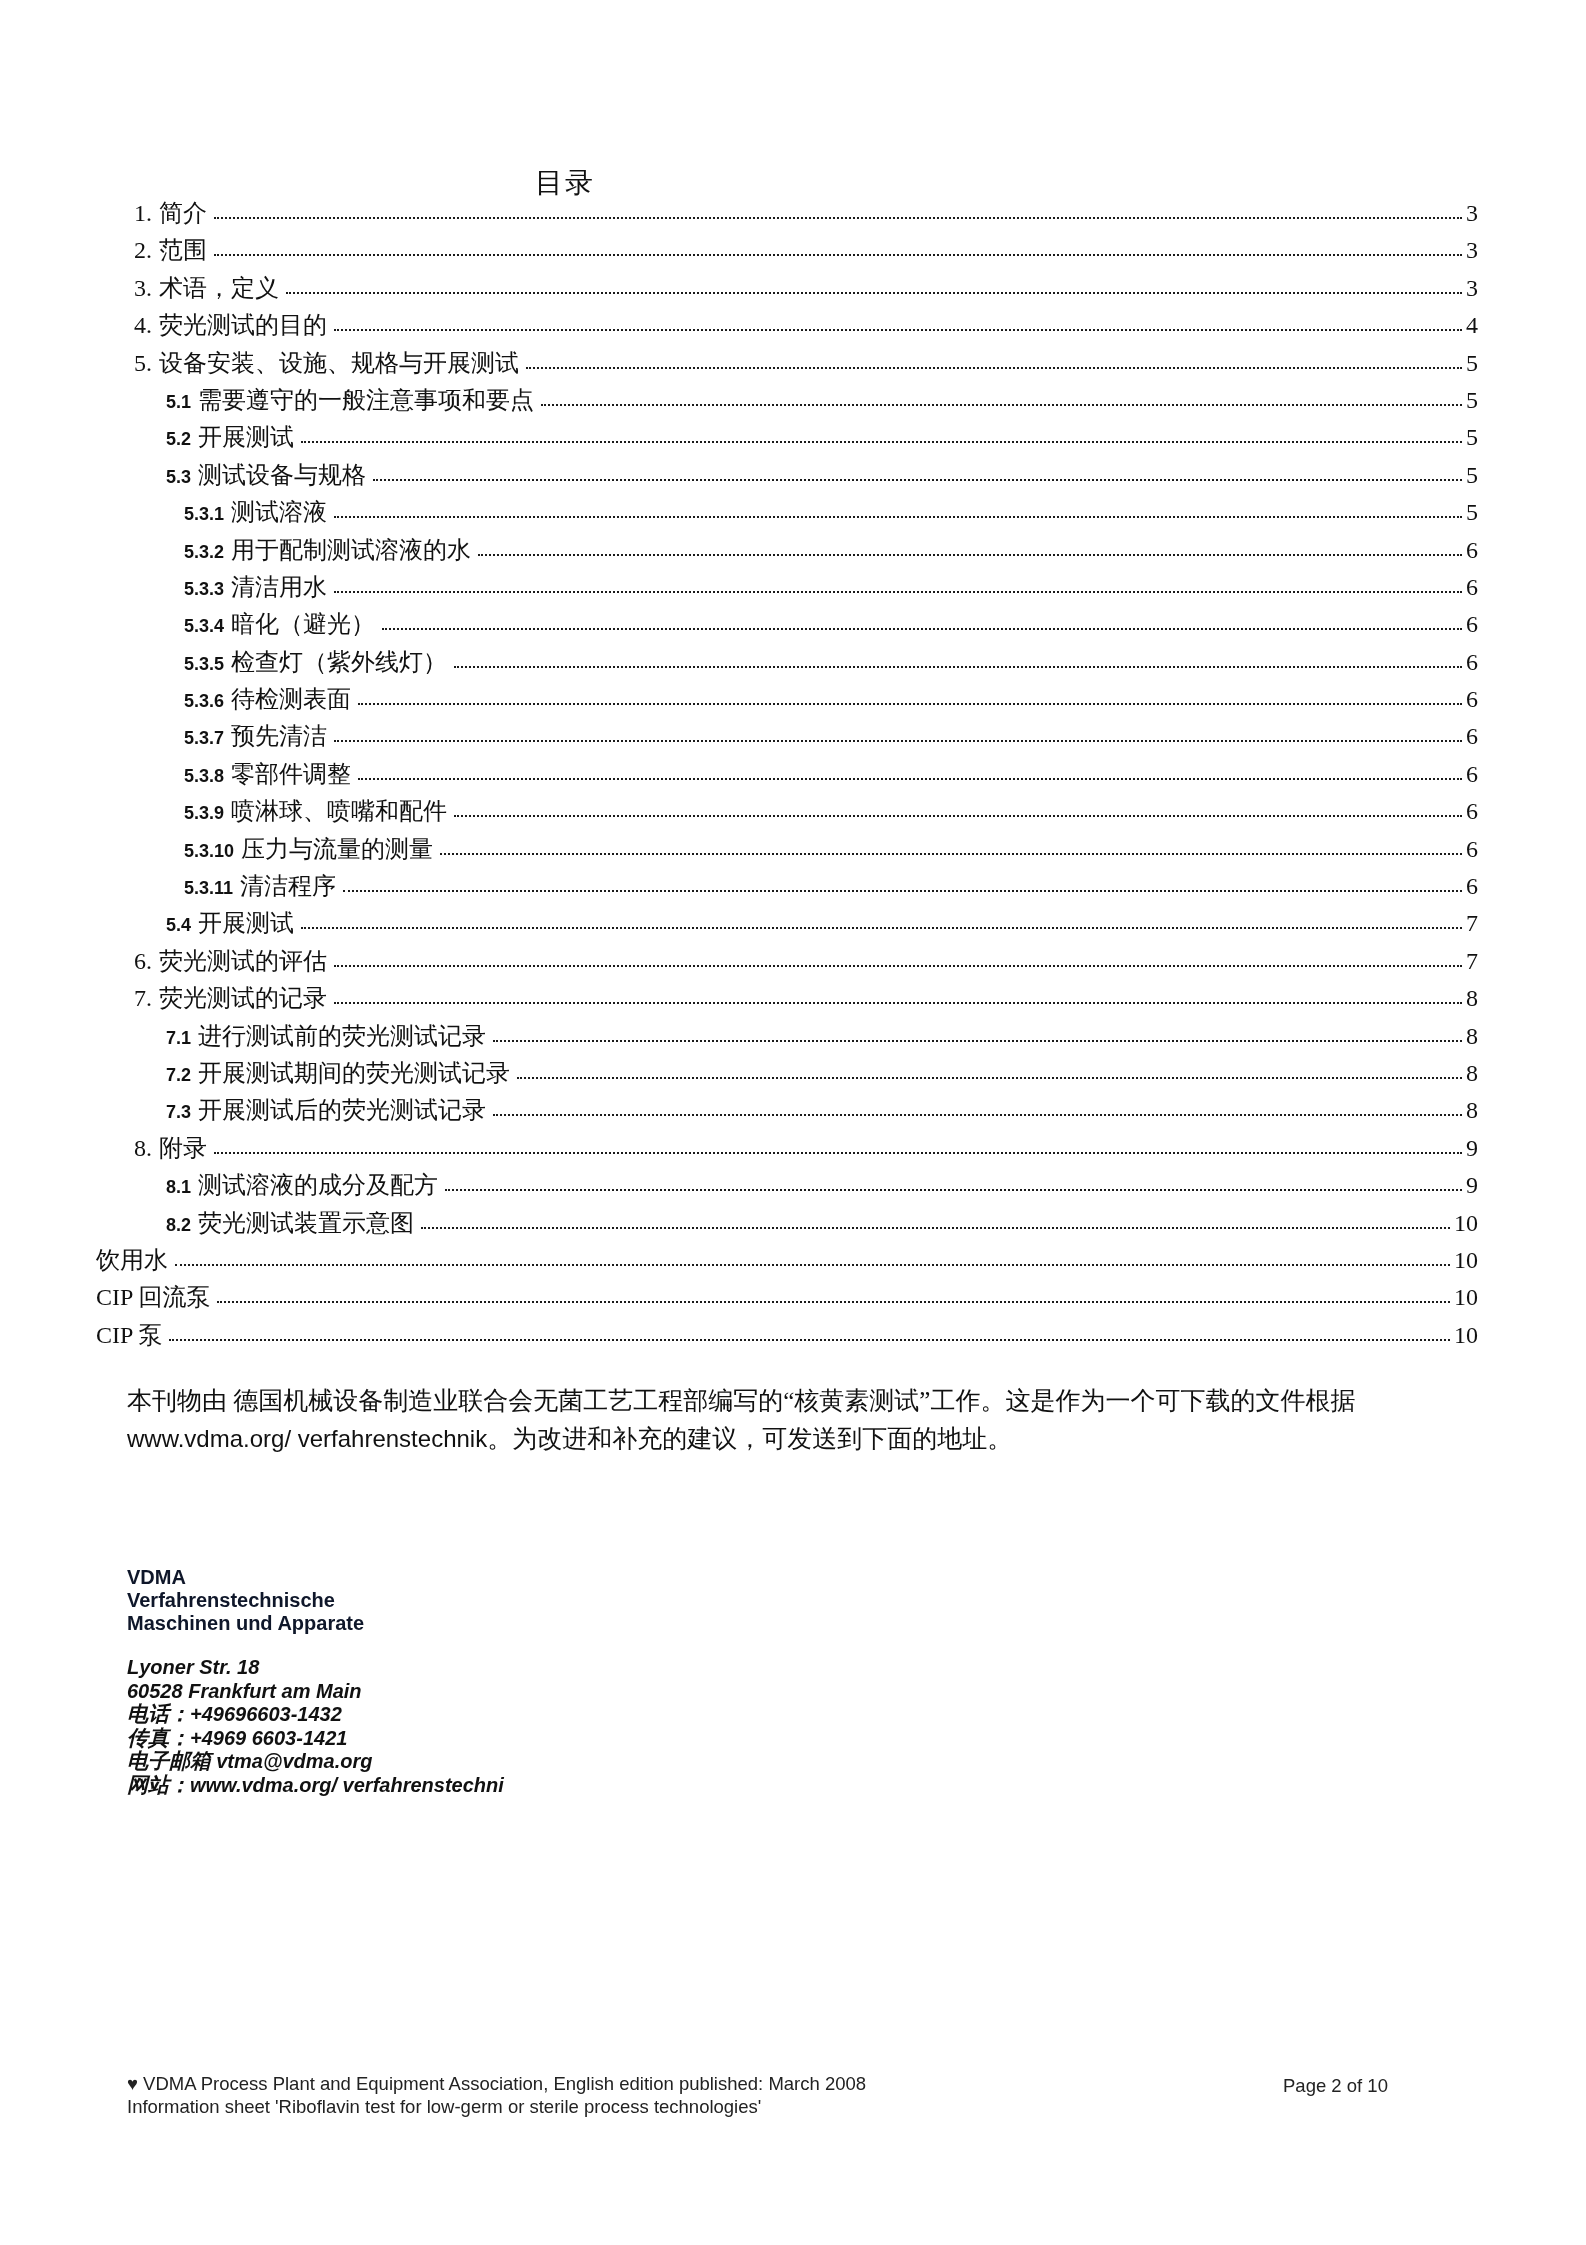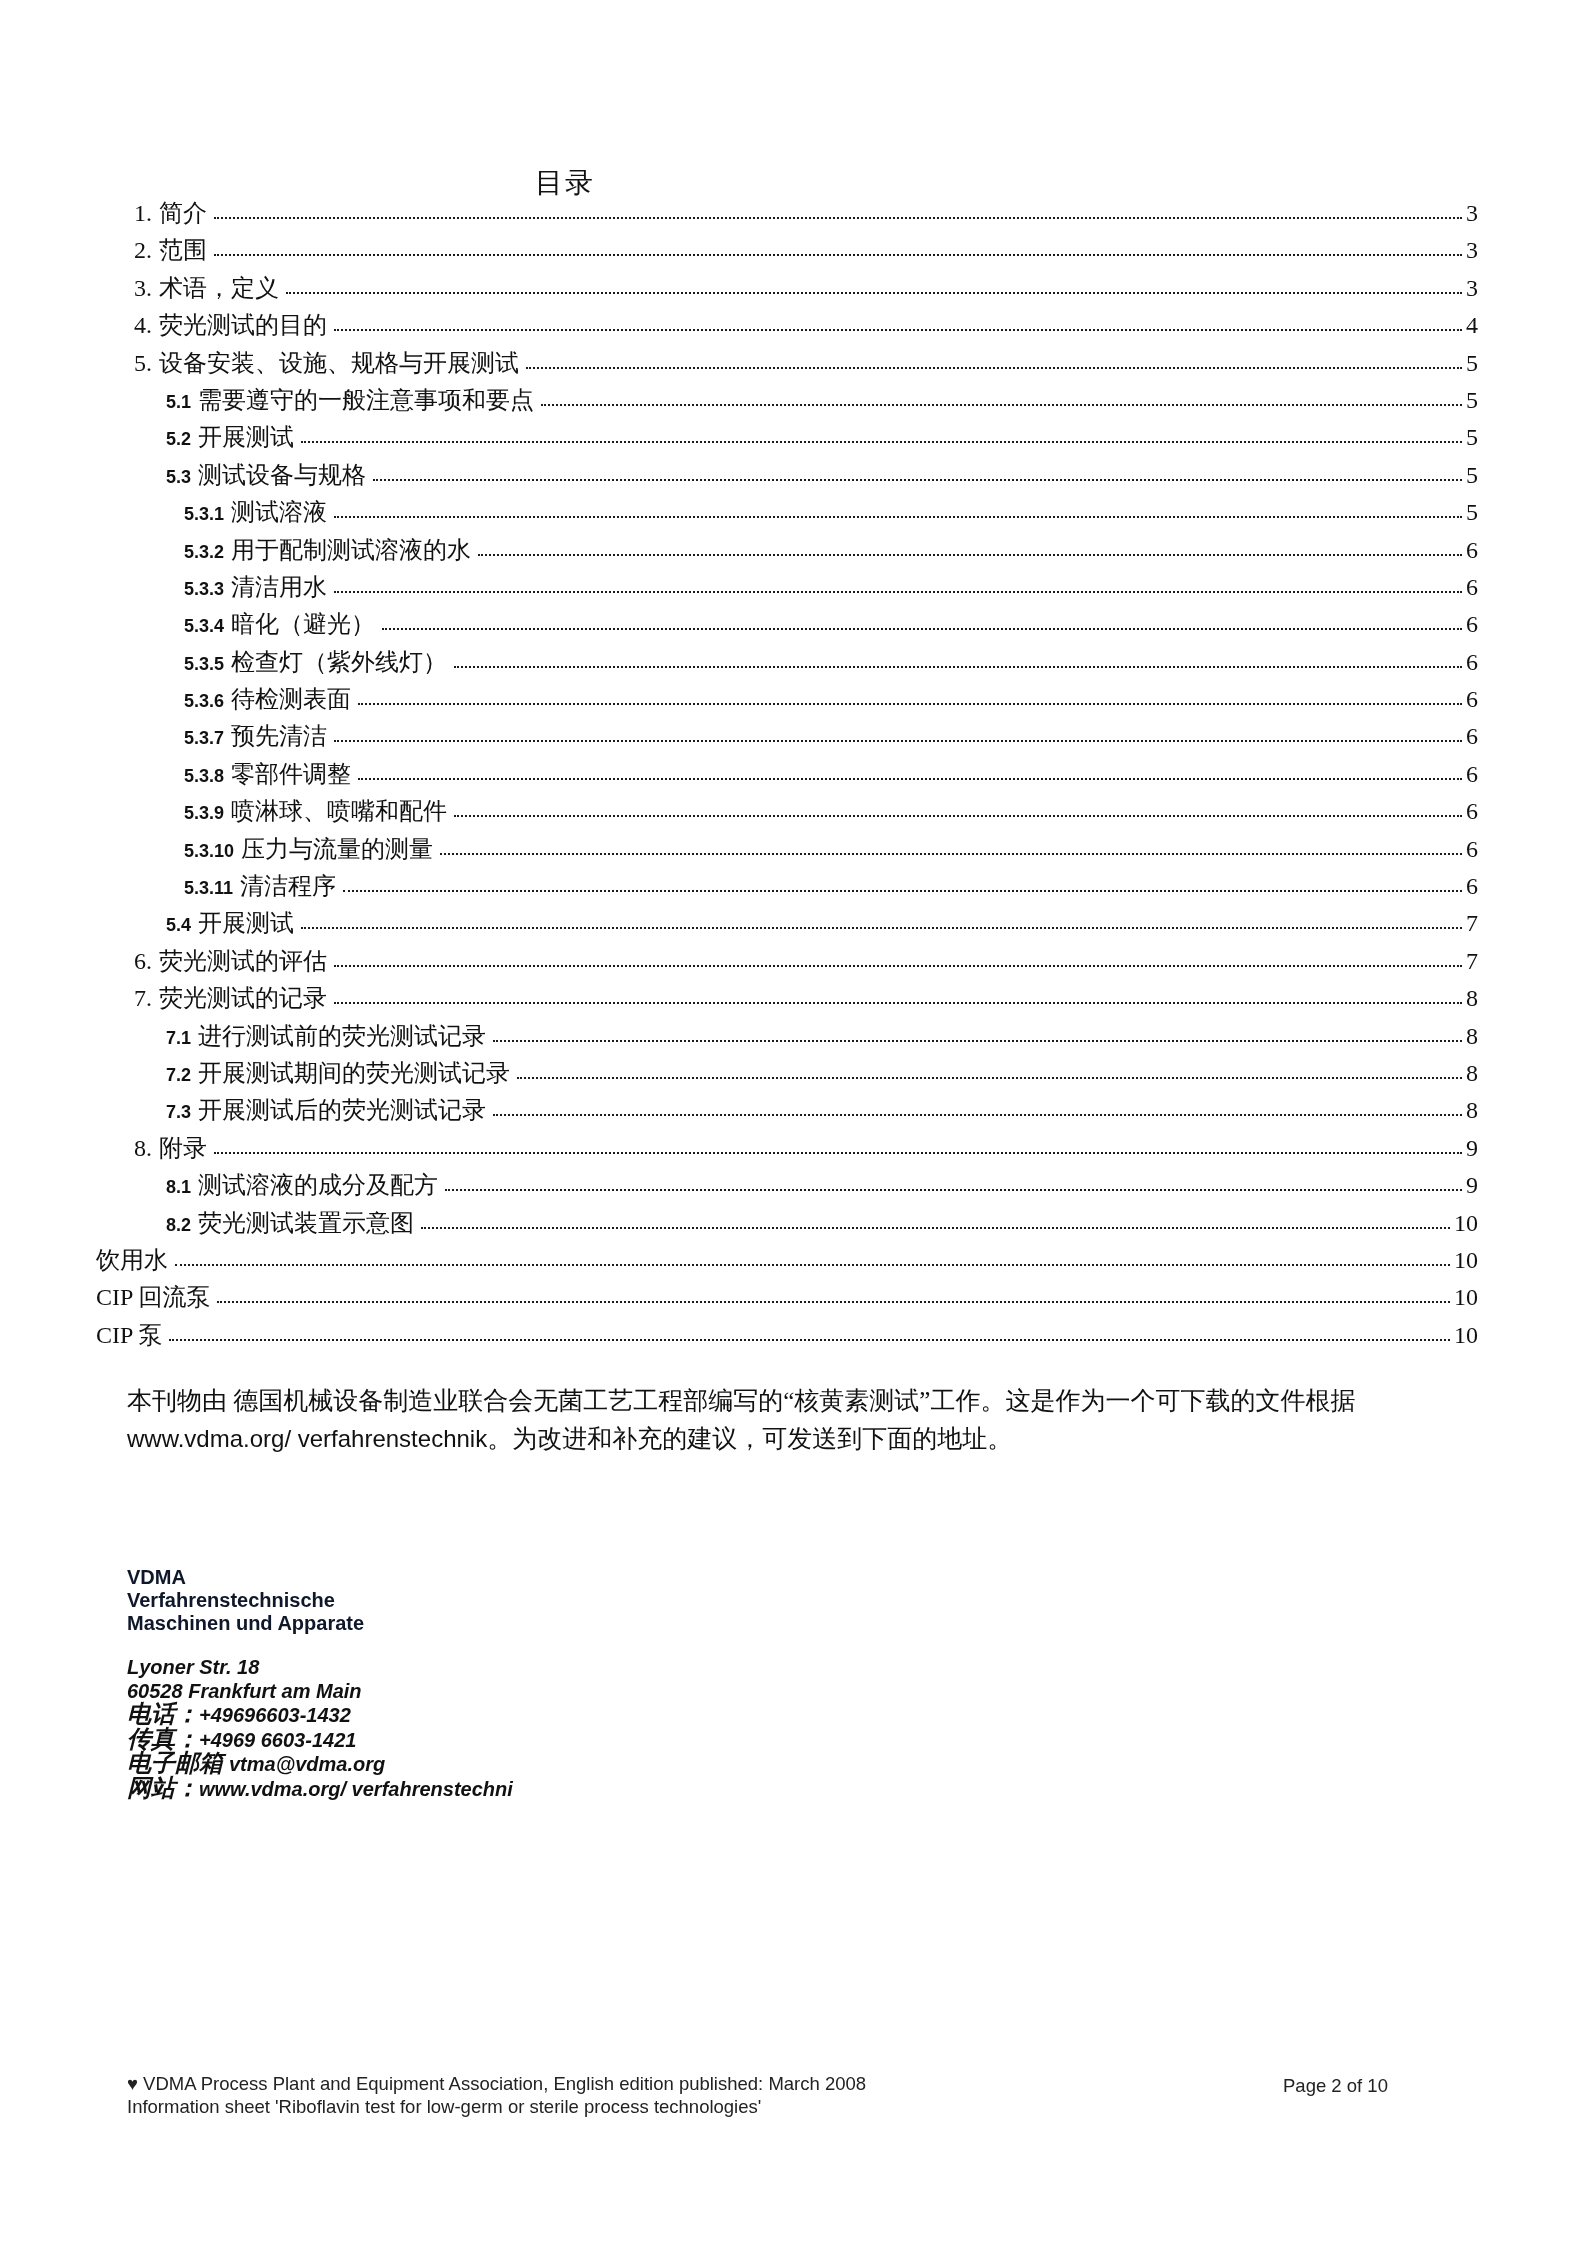--- a/index.html
+++ b/index.html
@@ -98,21 +98,21 @@
     font-family:"Liberation Sans","DejaVu Sans",sans-serif;
     font-weight:700;
     font-size:20px;
     line-height:23.5px;
     color:#111;
     font-style:italic;
   }
   .contact-label{
     font-family:"Liberation Serif","DejaVu Serif",serif;
     font-weight:700;
-    font-size:24px;
+    font-size:21px;
   }
   
   .footer{
     position:absolute;
     top:2072px;
     left:127px;
     right:0;
     font-family:"Liberation Sans","DejaVu Sans",sans-serif;
     font-size:18.5px;
     line-height:23px;

